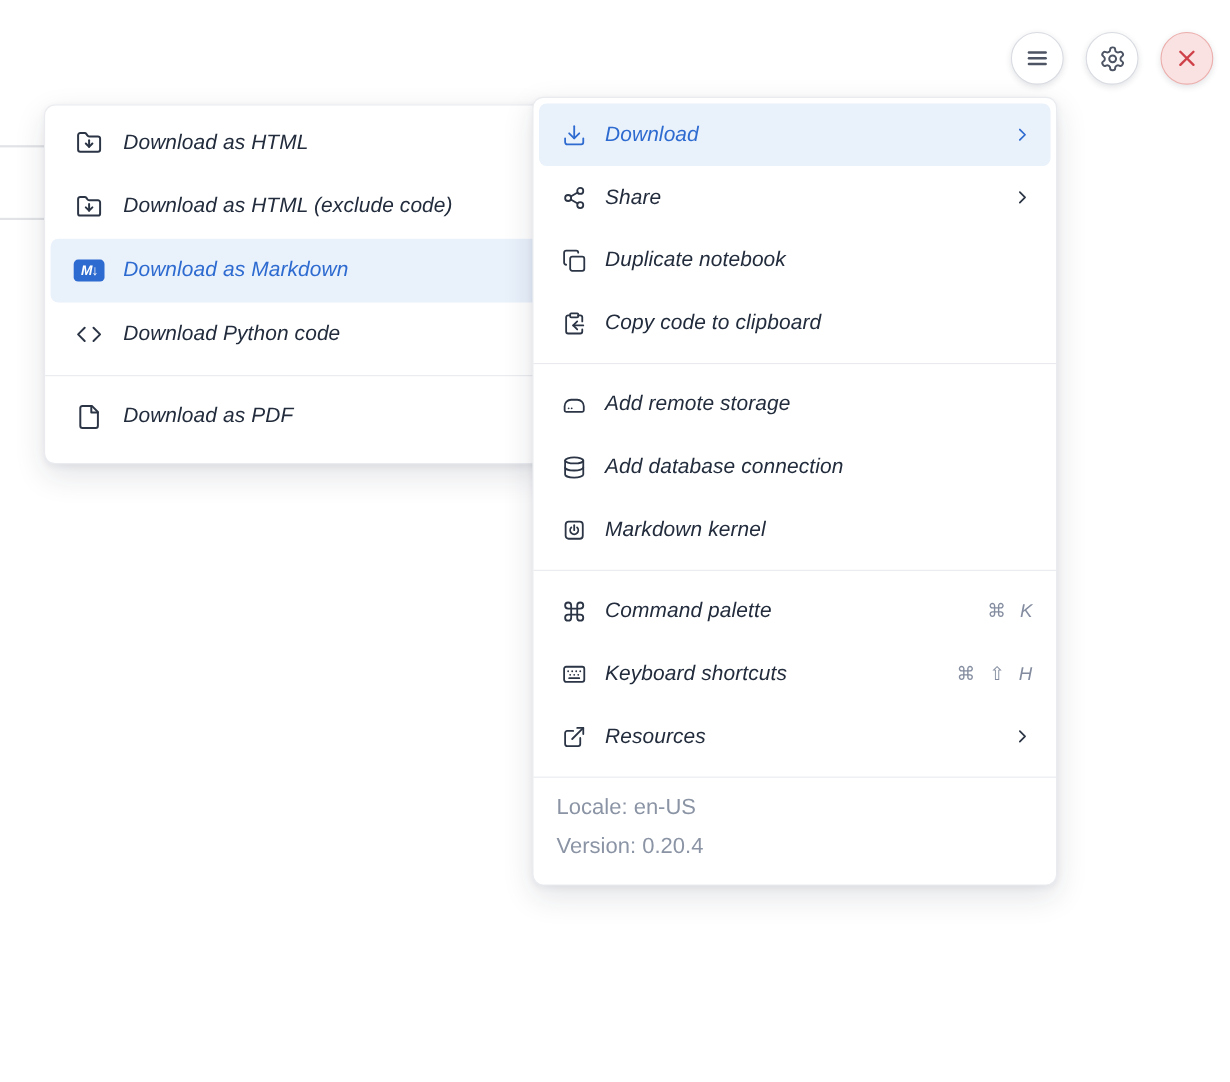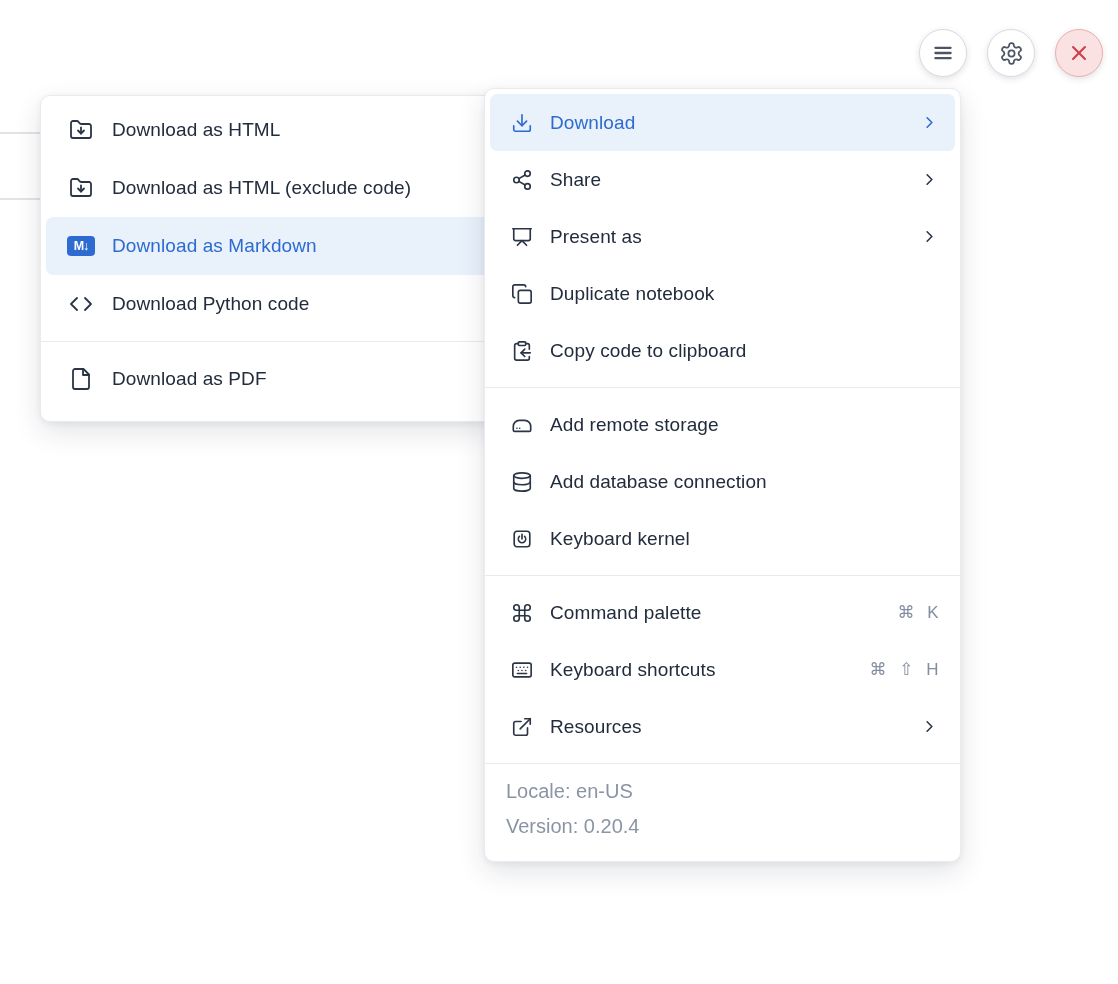--- a/index.html
+++ b/index.html
@@ -39,21 +39,21 @@
   #download-submenu { left: 40px; top: 95px; width: 457px; z-index: 1; }
 
   .menu-section { padding: 8px 0; }
   .sections > .menu-section:first-child { padding-top: 0; }
   .sections > .menu-section + .menu-section { border-top: 1px solid #e8eaee; }
 
   .menu-row {
     display: flex; align-items: center;
     height: 57px; margin: 0 5px; padding: 0 16px 0 21px;
     border-radius: 7px; font-size: 19px; letter-spacing: .1px;
-    color: #222c3c; cursor: pointer;
+    color: #222c3c; cursor: pointer; font-style: italic;
   }
   #download-submenu .menu-row { height: 58px; }
   .row-icon {
     width: 22px; height: 22px; flex: 0 0 auto;
     display: flex; align-items: center; justify-content: center;
     color: #2b3545;
   }
   #download-submenu .row-icon { width: 28px; height: 24px; }
   .row-label { margin-left: 17px; white-space: nowrap; }
   .row-right { margin-left: auto; display: flex; align-items: center; }
@@ -146,37 +146,20 @@
             <span class="chevron">
               <svg width="19" height="19" viewBox="0 0 24 24" fill="none" stroke="currentColor" stroke-width="2" stroke-linecap="round" stroke-linejoin="round">
                 <path d="m9 18 6-6-6-6"></path>
               </svg>
             </span>
           </span>
         </div>
         <div class="menu-row">
           <span class="row-icon">
             <svg width="100%" height="100%" viewBox="0 0 24 24" fill="none" stroke="currentColor" stroke-width="1.8" stroke-linecap="round" stroke-linejoin="round">
-              <path d="M2 3h20"></path>
-              <path d="M21 3v11a2 2 0 0 1-2 2H5a2 2 0 0 1-2-2V3"></path>
-              <path d="m7 21 5-5 5 5"></path>
-            </svg>
-          </span>
-          <span class="row-label">Present as</span>
-          <span class="row-right">
-            <span class="chevron">
-              <svg width="19" height="19" viewBox="0 0 24 24" fill="none" stroke="currentColor" stroke-width="2" stroke-linecap="round" stroke-linejoin="round">
-                <path d="m9 18 6-6-6-6"></path>
-              </svg>
-            </span>
-          </span>
-        </div>
-        <div class="menu-row">
-          <span class="row-icon">
-            <svg width="100%" height="100%" viewBox="0 0 24 24" fill="none" stroke="currentColor" stroke-width="1.8" stroke-linecap="round" stroke-linejoin="round">
               <rect x="8" y="8" width="14" height="14" rx="2"></rect>
               <path d="M4 16c-1.1 0-2-.9-2-2V4c0-1.1.9-2 2-2h10c1.1 0 2 .9 2 2"></path>
             </svg>
           </span>
           <span class="row-label">Duplicate notebook</span>
         </div>
         <div class="menu-row">
           <span class="row-icon">
             <svg width="100%" height="100%" viewBox="0 0 24 24" fill="none" stroke="currentColor" stroke-width="1.8" stroke-linecap="round" stroke-linejoin="round">
               <rect x="8" y="2" width="8" height="4" rx="1"></rect>
@@ -211,21 +194,21 @@
           <span class="row-label">Add database connection</span>
         </div>
         <div class="menu-row">
           <span class="row-icon">
             <svg width="100%" height="100%" viewBox="0 0 24 24" fill="none" stroke="currentColor" stroke-width="1.8" stroke-linecap="round" stroke-linejoin="round">
               <rect x="3.5" y="3.5" width="17" height="17" rx="3"></rect>
               <path d="M14.83 9.17a4 4 0 1 1-5.66 0"></path>
               <path d="M12 7v5"></path>
             </svg>
           </span>
-          <span class="row-label">Keyboard kernel</span>
+          <span class="row-label">Markdown kernel</span>
         </div>
       </div>
       <div class="menu-section">
         <div class="menu-row">
           <span class="row-icon">
             <svg width="100%" height="100%" viewBox="0 0 24 24" fill="none" stroke="currentColor" stroke-width="1.8" stroke-linecap="round" stroke-linejoin="round">
               <path d="M15 6v12a3 3 0 1 0 3-3H6a3 3 0 1 0 3 3V6a3 3 0 1 0-3 3h12a3 3 0 1 0-3-3"></path>
             </svg>
           </span>
           <span class="row-label">Command palette</span>

